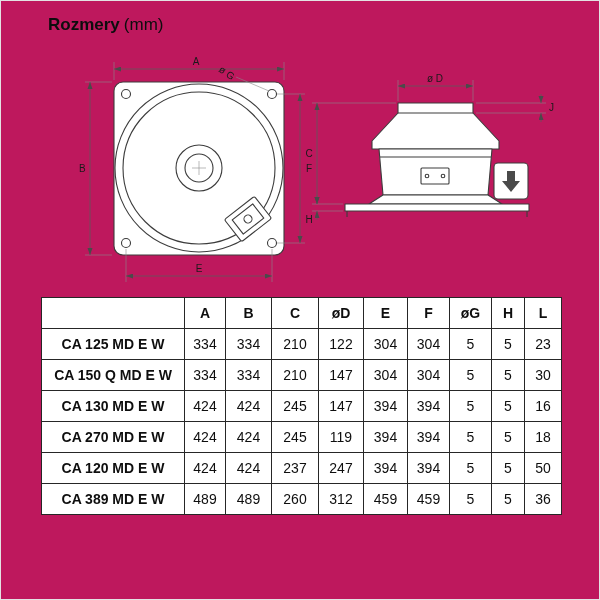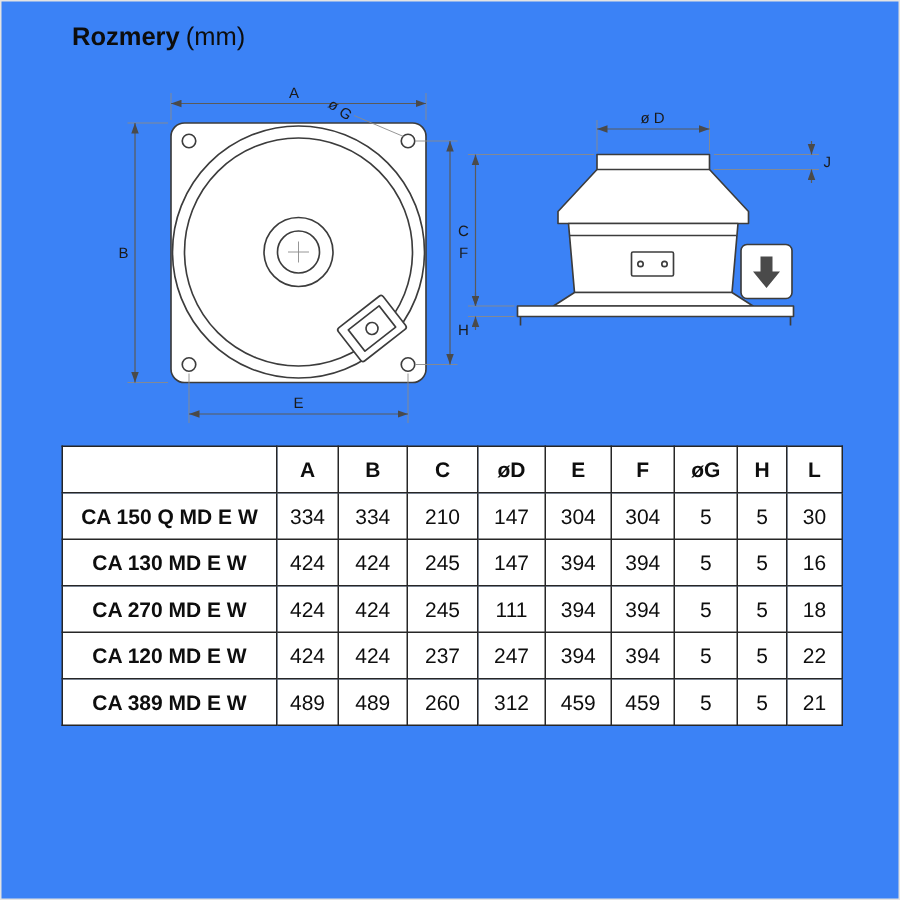--- a/index.html
+++ b/index.html
@@ -1,17 +1,17 @@
 <!DOCTYPE html>
 <html><head>
 <meta charset="utf-8">
 <style>
   html,body { margin:0; padding:0; background:#fff; }
   .page {
-    position:relative; width:600px; height:600px; background:#3b82f6;
+    position:relative; width:600px; height:600px; background:#be185d;
     border:1px solid #e3e3e3; box-sizing:border-box;
     font-family:"Liberation Sans", sans-serif; overflow:hidden; color:#111;
   }
   .title { position:absolute; left:47px; top:13px; margin:0; font-size:17px; line-height:22px; color:#0d0d0d; }
   .t-main { font-weight:700; }
   .t-unit { font-weight:400; margin-left:4px; }
 
   svg.drawing { position:absolute; }
   .front-view { left:75px; top:55px; }
   .side-view  { left:302px; top:72px; }
@@ -168,20 +168,32 @@
           <th>øD</th>
           <th>E</th>
           <th>F</th>
           <th>øG</th>
           <th>H</th>
           <th>L</th>
         </tr>
     </thead>
     <tbody>
         <tr>
+          <td class="model-cell">CA 125 MD E W</td>
+          <td>334</td>
+          <td>334</td>
+          <td>210</td>
+          <td>122</td>
+          <td>304</td>
+          <td>304</td>
+          <td>5</td>
+          <td>5</td>
+          <td>23</td>
+        </tr>
+        <tr>
           <td class="model-cell">CA 150 Q MD E W</td>
           <td>334</td>
           <td>334</td>
           <td>210</td>
           <td>147</td>
           <td>304</td>
           <td>304</td>
           <td>5</td>
           <td>5</td>
           <td>30</td>
@@ -196,47 +208,47 @@
           <td>394</td>
           <td>5</td>
           <td>5</td>
           <td>16</td>
         </tr>
         <tr>
           <td class="model-cell">CA 270 MD E W</td>
           <td>424</td>
           <td>424</td>
           <td>245</td>
-          <td>111</td>
+          <td>119</td>
           <td>394</td>
           <td>394</td>
           <td>5</td>
           <td>5</td>
           <td>18</td>
         </tr>
         <tr>
           <td class="model-cell">CA 120 MD E W</td>
           <td>424</td>
           <td>424</td>
           <td>237</td>
           <td>247</td>
           <td>394</td>
           <td>394</td>
           <td>5</td>
           <td>5</td>
-          <td>22</td>
+          <td>50</td>
         </tr>
         <tr>
           <td class="model-cell">CA 389 MD E W</td>
           <td>489</td>
           <td>489</td>
           <td>260</td>
           <td>312</td>
           <td>459</td>
           <td>459</td>
           <td>5</td>
           <td>5</td>
-          <td>21</td>
+          <td>36</td>
         </tr>
       </tbody>
   </table>
 
 </div>
 
 </body></html>

